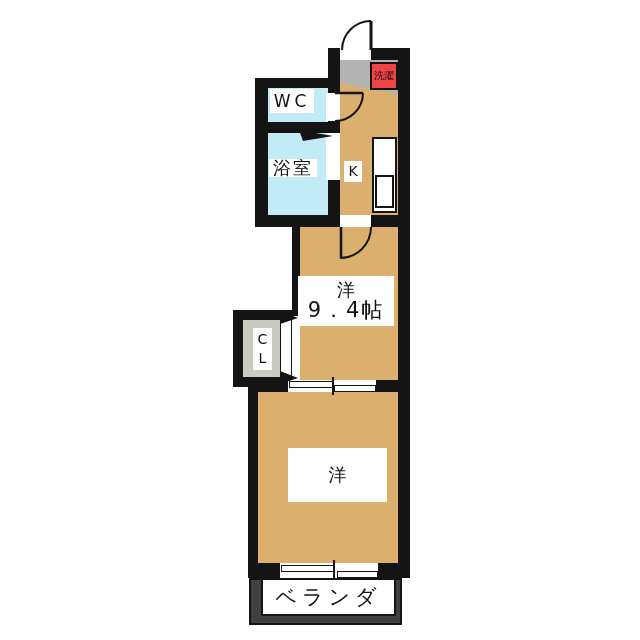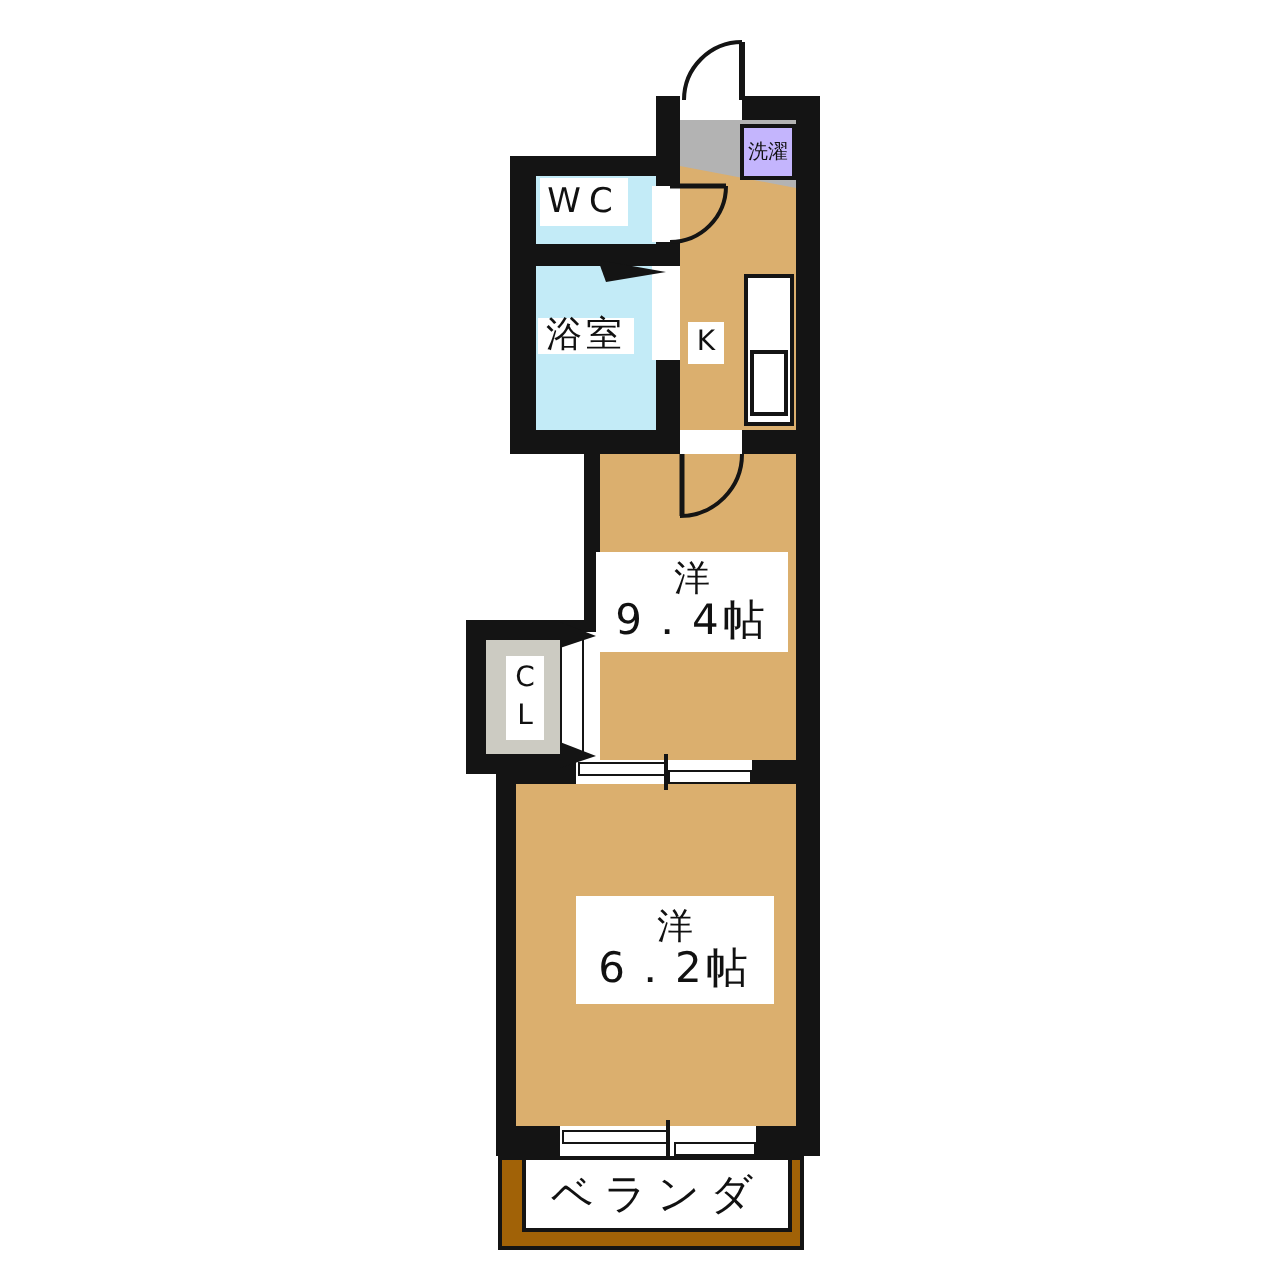--- a/index.html
+++ b/index.html
@@ -10,27 +10,27 @@
   .floor{position:absolute;}
   .wood{background:#dbaf6e;}
   .wet{background:#c3ebf7;}
   .opening{position:absolute;background:#ffffff;}
   .panel{position:absolute;background:#ffffff;border:1.5px solid #141414;}
   .labelbox{position:absolute;background:#ffffff;display:flex;align-items:center;
             justify-content:center;text-align:center;line-height:1.1;}
   svg.overlay{position:absolute;left:0;top:0;pointer-events:none;}
   .counter{position:absolute;background:#ffffff;border:2.5px solid #141414;}
   .sink{position:absolute;background:#ffffff;border:2px solid #141414;}
-  .laundry{position:absolute;background:#c4b5fd;border:2px solid #141414;
+  .laundry{position:absolute;background:#ef4444;border:2px solid #141414;
            display:flex;align-items:center;justify-content:center;font-size:10px;letter-spacing:0;}
   .cl-gray{position:absolute;background:#cccbc2;}
   .room-label .t1{display:block;font-size:18px;}
   .room-label .t2{display:block;font-size:21px;letter-spacing:2px;white-space:nowrap;}
   .veranda-outer{position:absolute;left:249px;top:578px;width:153px;height:47px;
-                 border:2px solid #141414;background:#a16207;}
+                 border:2px solid #141414;background:#404040;}
   .veranda-inner{position:absolute;left:10px;top:-2px;width:135px;height:38px;
                  border:2px solid #141414;background:#ffffff;display:flex;
                  align-items:center;justify-content:center;font-size:21px;letter-spacing:5px;}
   .cl-label{flex-direction:column;font-size:14px;line-height:19px;}
 </style>
 </head>
 <body>
 
 <div id="stage">
 
@@ -104,21 +104,20 @@
   </div>
 
   <div class="labelbox cl-label" style="left:253px;top:328px;width:19px;height:42px;">
     <span>C</span>
     <span>L</span>
   </div>
 
   <div class="labelbox room-label" style="left:288px;top:448px;width:99px;height:54px;">
     <span>
       <span class="t1">洋</span>
-      <span class="t2">6．2帖</span>
     </span>
   </div>
 
   <div class="veranda-outer">
     <div class="veranda-inner">ベランダ</div>
   </div>
 
 </div>
 
 </body></html>

